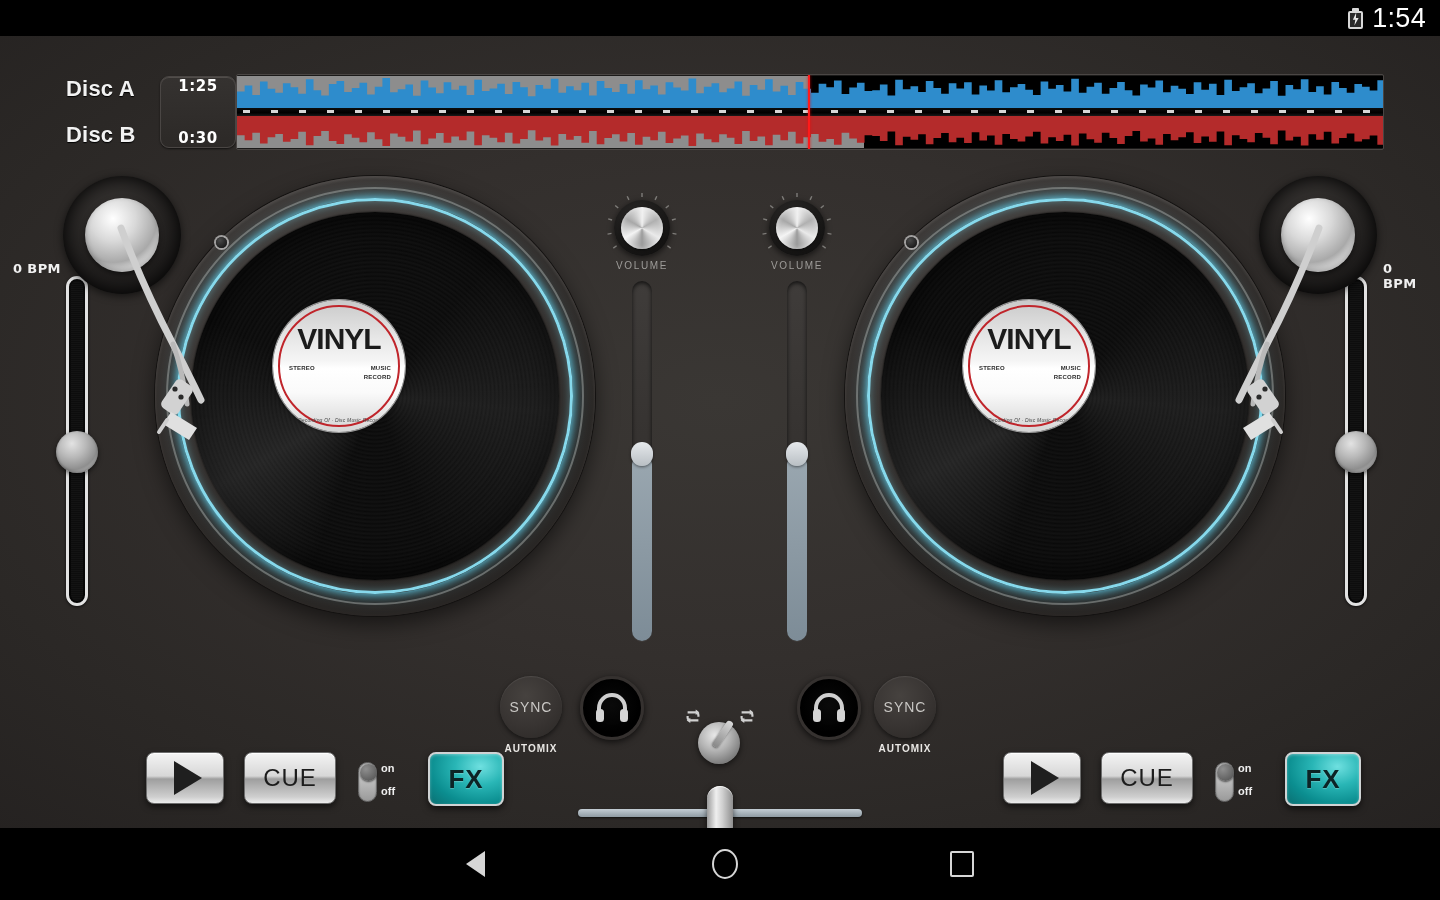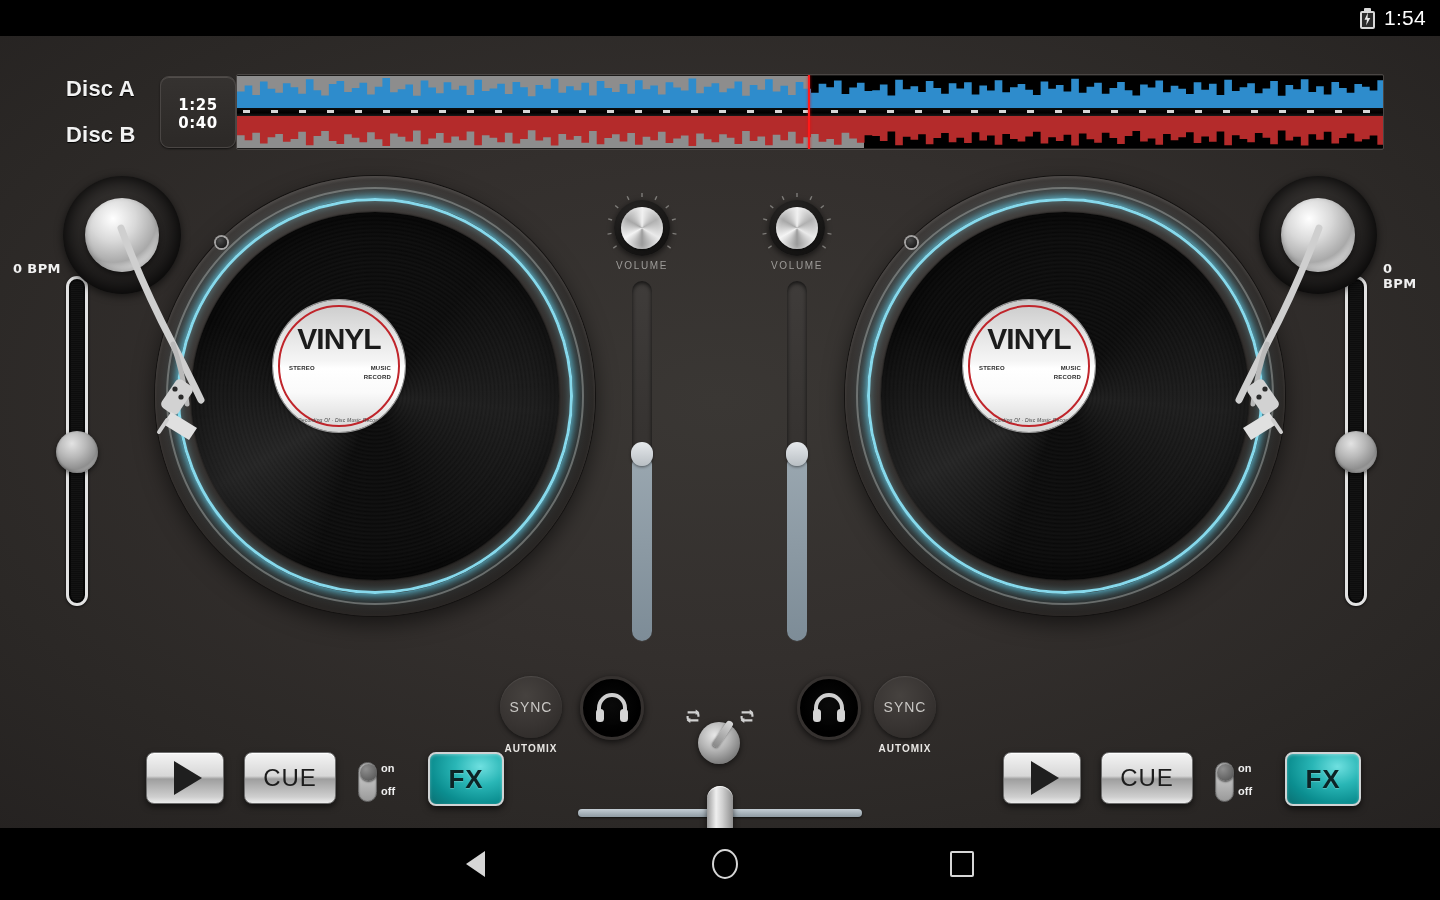--- a/index.html
+++ b/index.html
@@ -21,21 +21,21 @@
   }
   .batt .cap{
     position:absolute; left:4px; top:0px; width:7px; height:4px;
     background:#d8d8d8; border-radius:1px 1px 0 0;
   }
   .batt .bolt{
     position:absolute; left:3px; top:5px; width:9px; height:13px;
     background:#e8e8e8;
     clip-path:polygon(55% 0%, 18% 55%, 45% 55%, 35% 100%, 82% 42%, 52% 42%);
   }
-  .clock{ color:#fff; font-size:21px; letter-spacing:.3px; }
+  .clock{ color:#fff; font-size:27px; letter-spacing:.3px; }
 
   
   .console{
     position:absolute; left:0; top:36px; width:1440px; height:792px;
     background:
       radial-gradient(ellipse 1100px 620px at 50% 46%, #3a3734 0%, #332f2d 42%, #2b2826 72%, #242120 100%);
   }
 
   
   .topbar{
@@ -47,21 +47,21 @@
   }
   .disc-labels div{
     color:#f2f2f2; font-size:22px; font-weight:600; letter-spacing:.2px;
     text-shadow:0 1px 1px #000;
   }
   .timebox{
     position:absolute; width:76px; height:72px; top:16px;
     background:linear-gradient(#353230,#2c2927);
     border:1px solid #4a4644; border-radius:9px;
     display:flex; flex-direction:column; justify-content:space-between;
-    padding:19px 0; align-items:center;
+    padding:0 0; align-items:center;
     box-shadow:inset 0 1px 0 #514d4a, 0 1px 2px rgba(0,0,0,.6);
   }
   .timebox.left{ left:120px; }
   .timebox.right{ left:1352px; }
   .timebox span{
     color:#fff; font-size:15px; font-weight:700; letter-spacing:.6px;
     font-family:"DejaVu Sans", sans-serif;
   }
 
   .wavewrap{
@@ -380,21 +380,21 @@
 
     <div class="topbar">
 
       <div class="disc-labels">
         <div>Disc A</div>
         <div>Disc B</div>
       </div>
 
       <div class="timebox left">
         <span>1:25</span>
-        <span>0:40</span>
+        <span>0:30</span>
       </div>
 
 
       <div class="wavewrap">
         <div class="wavelane top">
           <div class="played" id="playedA" style="width: 570.556px;"></div>
           <svg id="waveA" width="1148" height="32">
               <path d="M0,32 L0.00,15.48 L7.65,15.48 L7.65,9.39 L15.31,9.39 L15.31,18.96 L22.96,18.96 L22.96,5.48 L30.61,5.48 L30.61,12.87 L38.27,12.87 L38.27,16.78 L45.92,16.78 L45.92,7.22 L53.57,7.22 L53.57,11.13 L61.23,11.13 L61.23,17.65 L68.88,17.65 L68.88,3.30 L76.53,3.30 L76.53,14.17 L84.19,14.17 L84.19,19.39 L91.84,19.39 L91.84,8.09 L99.49,8.09 L99.49,5.04 L107.15,5.04 L107.15,15.91 L114.80,15.91 L114.80,12.00 L122.45,12.00 L122.45,6.78 L130.11,6.78 L130.11,18.52 L137.76,18.52 L137.76,10.70 L145.41,10.70 L145.41,2.00 L153.07,2.00 L153.07,16.35 L160.72,16.35 L160.72,13.30 L168.37,13.30 L168.37,8.52 L176.03,8.52 L176.03,19.83 L183.68,19.83 L183.68,4.61 L191.33,4.61 L191.33,11.57 L198.99,11.57 L198.99,17.22 L206.64,17.22 L206.64,6.35 L214.29,6.35 L214.29,13.74 L221.95,13.74 L221.95,9.83 L229.60,9.83 L229.60,18.96 L237.25,18.96 L237.25,3.74 L244.91,3.74 L244.91,15.04 L252.56,15.04 L252.56,12.43 L260.21,12.43 L260.21,7.65 L267.87,7.65 L267.87,18.09 L275.52,18.09 L275.52,5.91 L283.17,5.91 L283.17,11.13 L290.83,11.13 L290.83,20.26 L298.48,20.26 L298.48,8.96 L306.13,8.96 L306.13,12.87 L313.79,12.87 L313.79,2.87 L321.44,2.87 L321.44,16.78 L329.09,16.78 L329.09,10.26 L336.75,10.26 L336.75,14.17 L344.40,14.17 L344.40,6.78 L352.05,6.78 L352.05,19.39 L359.71,19.39 L359.71,5.04 L367.36,5.04 L367.36,12.00 L375.01,12.00 L375.01,15.91 L382.67,15.91 L382.67,8.09 L390.32,8.09 L390.32,17.65 L397.97,17.65 L397.97,4.17 L405.63,4.17 L405.63,13.30 L413.28,13.30 L413.28,9.39 L420.93,9.39 L420.93,18.52 L428.59,18.52 L428.59,6.35 L436.24,6.35 L436.24,11.57 L443.89,11.57 L443.89,14.61 L451.55,14.61 L451.55,2.43 L459.20,2.43 L459.20,17.22 L466.85,17.22 L466.85,10.70 L474.51,10.70 L474.51,7.22 L482.16,7.22 L482.16,16.35 L489.81,16.35 L489.81,12.43 L497.47,12.43 L497.47,5.48 L505.12,5.48 L505.12,19.83 L512.77,19.83 L512.77,8.96 L520.43,8.96 L520.43,13.74 L528.08,13.74 L528.08,3.30 L535.73,3.30 L535.73,15.48 L543.39,15.48 L543.39,9.83 L551.04,9.83 L551.04,18.96 L558.69,18.96 L558.69,5.91 L566.35,5.91 L566.35,12.87 L574.00,12.87 L574.00,16.78 L581.65,16.78 L581.65,7.65 L589.31,7.65 L589.31,11.13 L596.96,11.13 L596.96,4.61 L604.61,4.61 L604.61,18.09 L612.27,18.09 L612.27,11.57 L619.92,11.57 L619.92,6.78 L627.57,6.78 L627.57,15.04 L635.23,15.04 L635.23,14.17 L642.88,14.17 L642.88,8.52 L650.53,8.52 L650.53,19.39 L658.19,19.39 L658.19,3.74 L665.84,3.74 L665.84,13.30 L673.49,13.30 L673.49,10.26 L681.15,10.26 L681.15,15.91 L688.80,15.91 L688.80,5.04 L696.45,5.04 L696.45,12.00 L704.11,12.00 L704.11,17.65 L711.76,17.65 L711.76,7.22 L719.41,7.22 L719.41,12.43 L727.07,12.43 L727.07,6.35 L734.72,6.35 L734.72,18.52 L742.37,18.52 L742.37,9.39 L750.03,9.39 L750.03,14.61 L757.68,14.61 L757.68,4.17 L765.33,4.17 L765.33,16.35 L772.99,16.35 L772.99,11.13 L780.64,11.13 L780.64,8.09 L788.29,8.09 L788.29,13.74 L795.95,13.74 L795.95,18.96 L803.60,18.96 L803.60,5.48 L811.25,5.48 L811.25,12.87 L818.91,12.87 L818.91,8.96 L826.56,8.96 L826.56,15.48 L834.21,15.48 L834.21,2.87 L841.87,2.87 L841.87,16.78 L849.52,16.78 L849.52,10.70 L857.17,10.70 L857.17,6.78 L864.83,6.78 L864.83,17.65 L872.48,17.65 L872.48,12.00 L880.13,12.00 L880.13,5.91 L887.79,5.91 L887.79,14.17 L895.44,14.17 L895.44,19.39 L903.09,19.39 L903.09,8.52 L910.75,8.52 L910.75,11.57 L918.40,11.57 L918.40,4.61 L926.05,4.61 L926.05,16.35 L933.71,16.35 L933.71,9.83 L941.36,9.83 L941.36,12.87 L949.01,12.87 L949.01,18.09 L956.67,18.09 L956.67,6.35 L964.32,6.35 L964.32,13.74 L971.97,13.74 L971.97,7.65 L979.63,7.65 L979.63,18.96 L987.28,18.96 L987.28,3.74 L994.93,3.74 L994.93,15.04 L1002.59,15.04 L1002.59,11.13 L1010.24,11.13 L1010.24,7.22 L1017.89,7.22 L1017.89,17.22 L1025.55,17.22 L1025.55,12.43 L1033.20,12.43 L1033.20,5.04 L1040.85,5.04 L1040.85,19.83 L1048.51,19.83 L1048.51,8.96 L1056.16,8.96 L1056.16,13.30 L1063.81,13.30 L1063.81,3.30 L1071.47,3.30 L1071.47,15.91 L1079.12,15.91 L1079.12,10.26 L1086.77,10.26 L1086.77,18.52 L1094.43,18.52 L1094.43,5.91 L1102.08,5.91 L1102.08,12.00 L1109.73,12.00 L1109.73,16.78 L1117.39,16.78 L1117.39,8.09 L1125.04,8.09 L1125.04,10.70 L1132.69,10.70 L1132.69,14.61 L1140.35,14.61 L1140.35,4.17 L1148.00,4.17 L1148,32 Z" fill="#2e8ccc"></path>
             </svg>
         </div>

